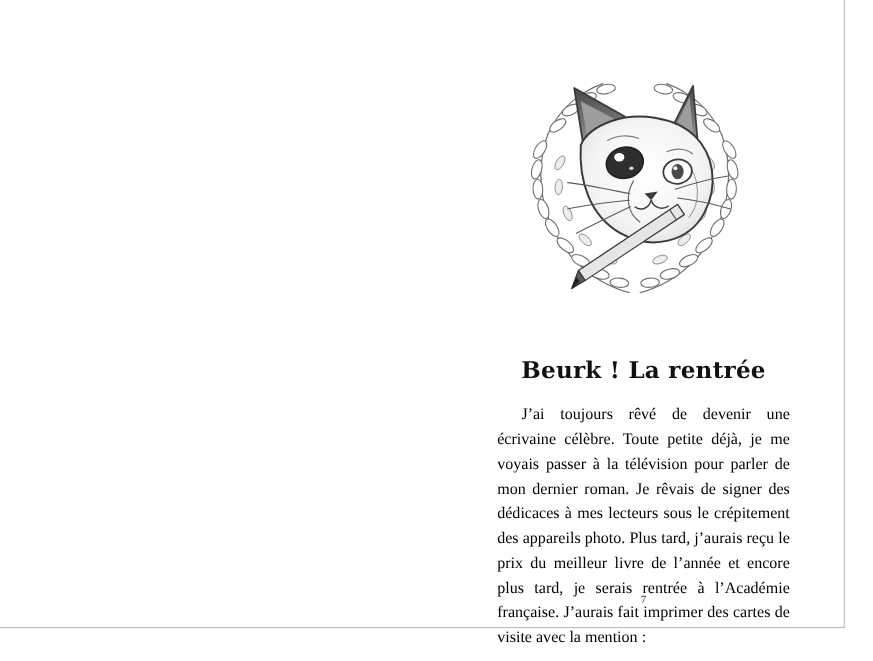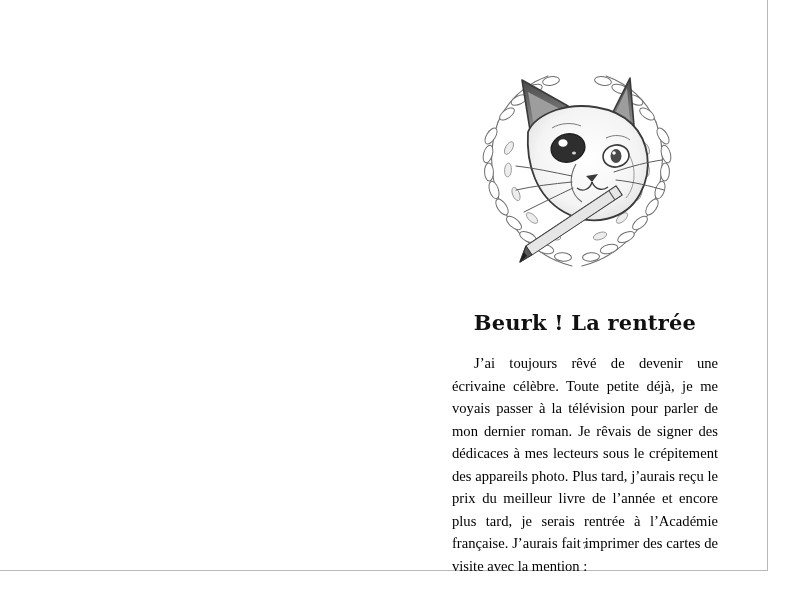--- a/index.html
+++ b/index.html
@@ -49,21 +49,21 @@
     width: 225px;
     height: 228px;
     margin: 0 auto 0 12px;
   }
   .illustration svg {
     display: block;
   }
 
   
   .chapter-title {
-    margin: 38px 0 0 0;
+    margin: 52px 0 0 0;
     text-align: center;
     font-family: "DejaVu Serif", serif;
     font-weight: bold;
     font-size: 21px;
     letter-spacing: 0.2px;
     color: #111;
   }
 
   
   .body-text {

